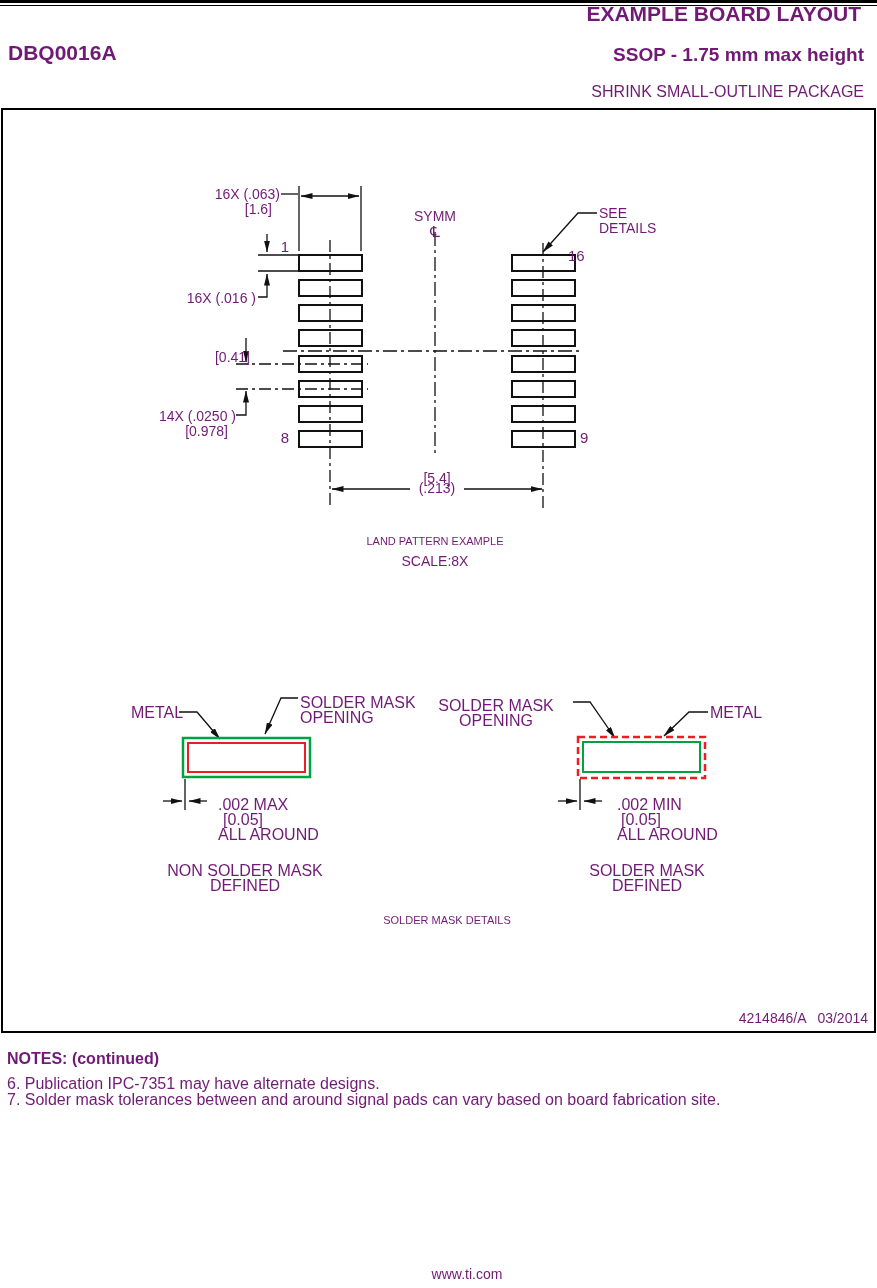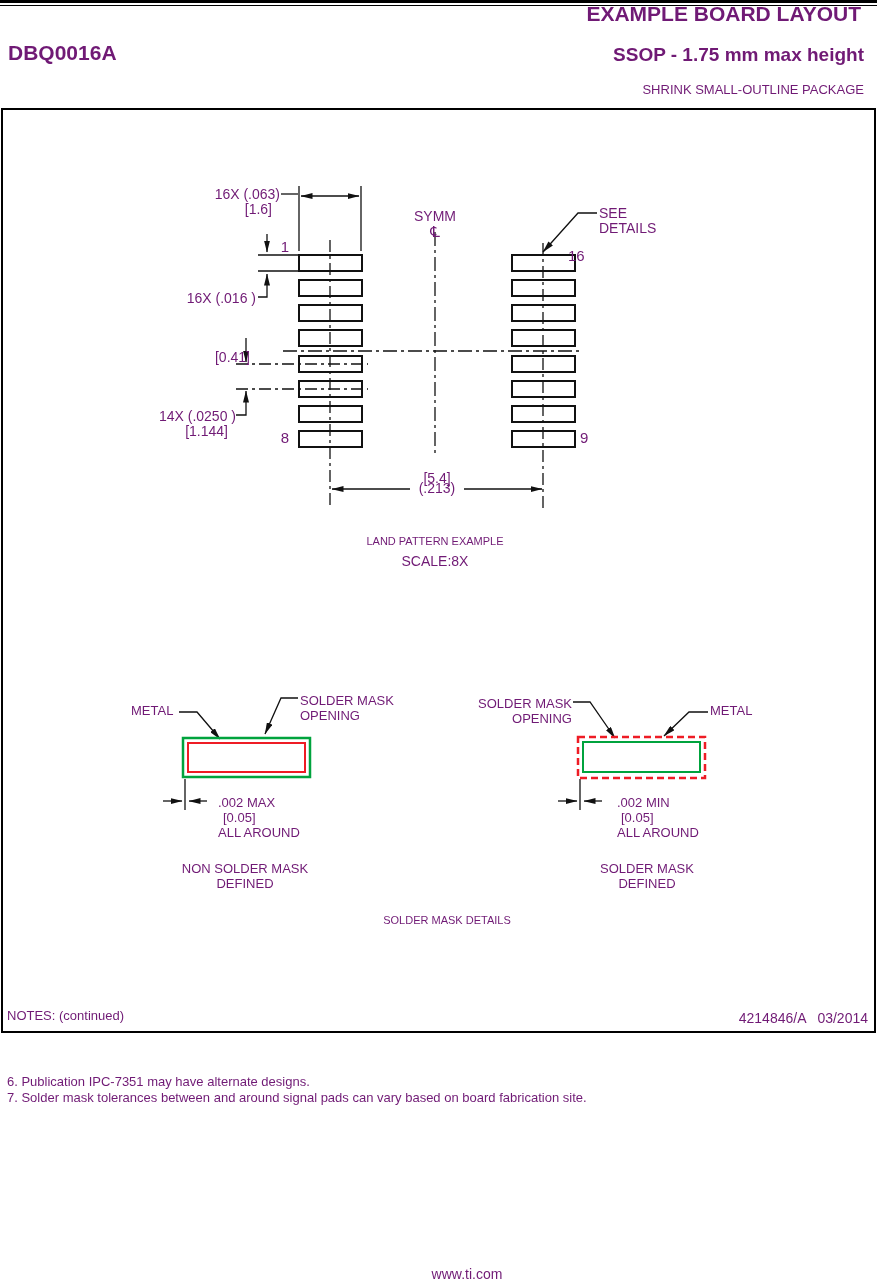--- a/index.html
+++ b/index.html
@@ -2,21 +2,21 @@
 <html><head>
 <meta charset="utf-8">
 <style>
   html,body{margin:0;padding:0;background:#fff;}
   #page{position:relative;width:877px;height:1288px;background:#fff;overflow:hidden;
         font-family:"Liberation Sans",sans-serif;color:#111;}
   .lbl{position:absolute;line-height:1.12;white-space:pre;color:#701a75;}
   .b{font-weight:bold;}
   .ctr{text-align:center;}
   .rt{text-align:right;}
-  .s13{font-size:13px;}
+  .s13{font-size:16px;text-align:center;}
   .s14{font-size:14px;}
   .s15{font-size:15px;}
   .s17{font-size:11px;}
   .s19{font-size:19px;}
   .s21{font-size:21px;}
   #rule{position:absolute;left:0;top:70;width:877px;height:2px;
         border-top:3px solid #000;border-bottom:1px solid #000;}
   #frame{position:absolute;left:1px;top:108px;width:871px;height:921px;
          border:2px solid #000;box-sizing:content-box;}
   svg{position:absolute;left:0;top:0;}
@@ -114,21 +114,21 @@
 
   <div class="lbl s15 ctr" style="top:239px;left:277px;width:16px;">1</div>
   <div class="lbl s15 ctr" style="top:430px;left:277px;width:16px;">8</div>
   <div class="lbl s15" style="top:248px;left:568px;">16</div>
   <div class="lbl s15" style="top:430px;left:580px;">9</div>
 
   <div class="lbl s14 rt" style="top:291px;left:146px;width:110px;">16X (.016 )</div>
   <div class="lbl s14 rt" style="top:306px;left:146px;width:104px;margin-top:44px;">[0.41]</div>
 
   <div class="lbl s14 rt" style="top:409px;left:118px;width:118px;">14X (.0250 )</div>
-  <div class="lbl s14 rt" style="top:424px;left:118px;width:110px;">[1.144]</div>
+  <div class="lbl s14 rt" style="top:424px;left:118px;width:110px;">[0.978]</div>
 
   <div class="lbl s14 ctr" style="top:209px;left:405px;width:60px;">SYMM</div>
   <div class="lbl s15 ctr cl-sym" style="top:224px;left:405px;width:60px;">℄</div>
 
   <div class="lbl s14" style="top:206px;left:599px;">SEE</div>
   <div class="lbl s14" style="top:221px;left:599px;">DETAILS</div>
 
   <div class="lbl s14 ctr" style="top:481px;left:407px;width:60px;">(.213)</div>
   <div class="lbl s14 ctr" style="top:471px;left:407px;width:60px;">[5.4]</div>
 
@@ -150,19 +150,19 @@
   <div class="lbl s13" style="top:796px;left:617px;">.002 MIN</div>
   <div class="lbl s13" style="top:811px;left:621px;">[0.05]</div>
   <div class="lbl s13" style="top:826px;left:617px;">ALL AROUND</div>
   <div class="lbl s13 ctr" style="top:862px;left:547px;width:200px;">SOLDER MASK</div>
   <div class="lbl s13 ctr" style="top:877px;left:547px;width:200px;">DEFINED</div>
 
   <div class="lbl s17 ctr" style="top:914px;left:297px;width:300px;">SOLDER MASK DETAILS</div>
 
   <div class="lbl s14" style="top:1011px;right:9px;">4214846/A   03/2014</div>
 
-  <div class="lbl s13" style="top:1009px;left:7px;">NOTES: (continued)</div>
+  <div class="lbl s13" style="top:1050px;left:7px;font-weight:bold;">NOTES: (continued)</div>
   <div class="lbl s13" style="top:1075px;left:7px;">6. Publication IPC-7351 may have alternate designs.</div>
   <div class="lbl s13" style="top:1091px;left:7px;">7. Solder mask tolerances between and around signal pads can vary based on board fabrication site.</div>
 
   <div class="lbl s14 ctr" style="top:1267px;left:397px;width:140px;">www.ti.com</div>
 
 </div>
 
 </body></html>

